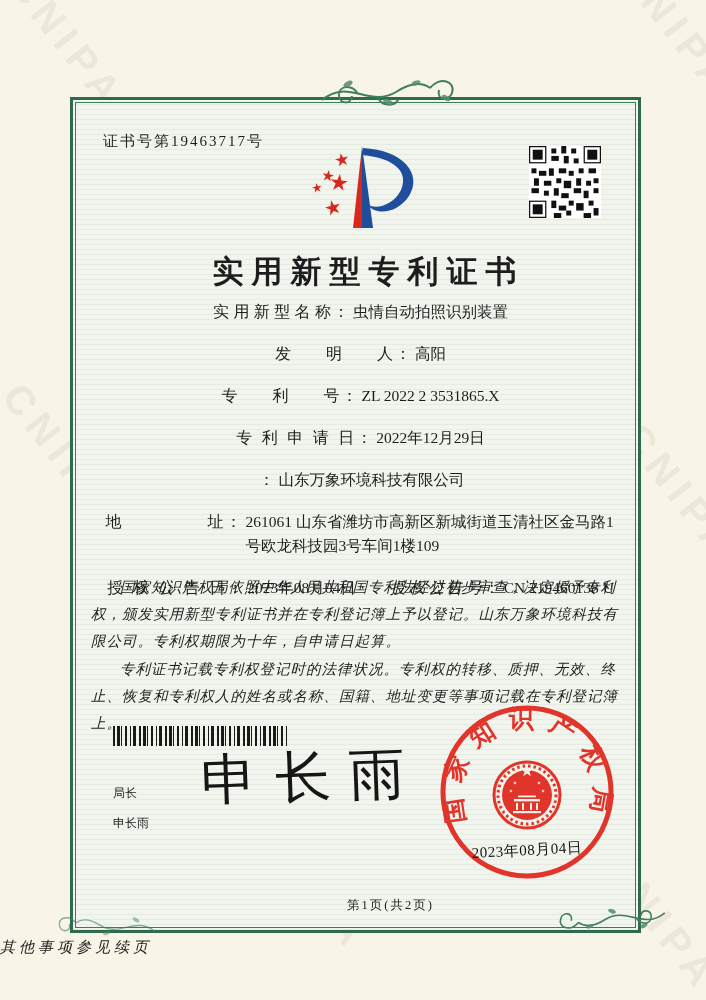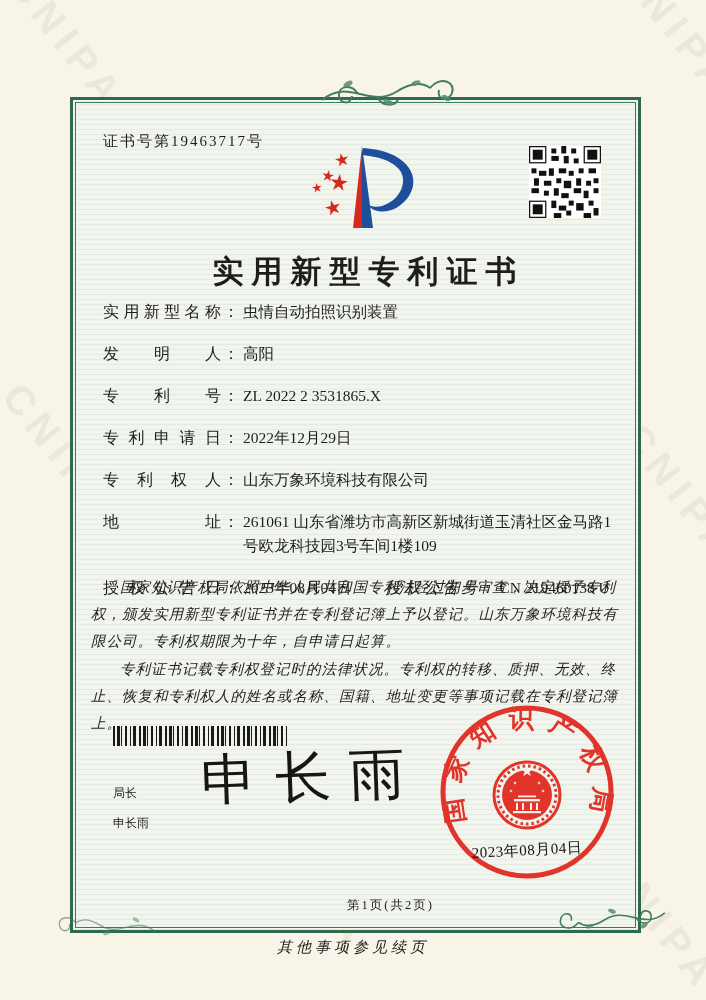--- a/index.html
+++ b/index.html
@@ -25,21 +25,21 @@
   }
   .frame .inner-line { position:absolute; inset:2px; border:1px solid #3c7a59; pointer-events:none; }
   .cert-no { position:absolute; left:30px; top:32px; font-size:15px; letter-spacing:2px; }
   .logo { position:absolute; left:222px; top:28px; }
   .qr   { position:absolute; left:456px; top:46px; }
   .title {
     position:absolute; left:0; top:138px; width:100%; margin:13px;
     text-align:center; font-size:31px; font-weight:bold; letter-spacing:8px;
   }
   .fields { position:absolute; left:30px; top:200px; width:515px; font-size:16px; }
-  .row { display:flex; align-items:flex-start; margin-bottom:18px; line-height:24px; }
+  .row { display:flex; align-items:flex-start; margin-bottom:18px; line-height:24px;justify-content:center; }
   .lbl { display:inline-block; width:118px; text-align:justify; text-align-last:justify; flex:none; }
   .colon { flex:none; margin:0 4px 0 2px; }
   .val { font-size:15.5px; max-width:370px; }
   .row-double { display:flex; }
   .row-double .pair2 { margin-left:34px; display:flex; }
   .row-double .pair2 .lbl { width:92px;font-style:italic; }
   .paras {
     position:absolute; left:18px; top:474px; width:528px;
     font-size:14.5px; font-style:italic; line-height:27px; letter-spacing:1px;
   }
@@ -64,21 +64,21 @@
     letter-spacing:18px; transform:rotate(-2deg); color:#161616; white-space:nowrap;
   }
   .page-info { position:absolute; left:0; bottom:16px; width:100%; text-align:center; font-size:12.5px; letter-spacing:2px;padding-left:35px; }
   .seal { position:absolute; left:438px; top:703px; width:178px; height:178px; }
   .seal-date {
     position:absolute; left:22px; top:138px; width:134px; text-align:center;
     font-size:15px; letter-spacing:0.5px; color:#141414; transform:rotate(-3deg);
     font-weight:500;
   }
   .note {
-    position:absolute; left:0; top:938px; width:100%; text-align:center;
+    position:absolute; left:0; top:938px; width:100%; 
     font-size:15px; font-style:italic; letter-spacing:4px; font-weight:500;
   }
   .flourish { position:absolute; pointer-events:none; }
   svg text.sealtxt { font-family:"Liberation Serif","DejaVu Serif",serif; font-weight:bold; }
 </style>
 </head>
 <body>
 
 <div class="page">
 
@@ -182,21 +182,20 @@
         <span class="lbl">专利号</span>
         <span class="colon">：</span>
         <span class="val">ZL 2022 2 3531865.X</span>
       </div>
       <div class="row">
         <span class="lbl">专利申请日</span>
         <span class="colon">：</span>
         <span class="val">2022年12月29日</span>
       </div>
       <div class="row">
-        <span class="lbl">专利权人</span>
         <span class="colon">：</span>
         <span class="val">山东万象环境科技有限公司</span>
       </div>
       <div class="row">
         <span class="lbl">地址</span>
         <span class="colon">：</span>
         <span class="val">261061 山东省潍坊市高新区新城街道玉清社区金马路1号欧龙科技园3号车间1楼109</span>
       </div>
       <div class="row row-double">
         <span class="lbl">授权公告日</span>

